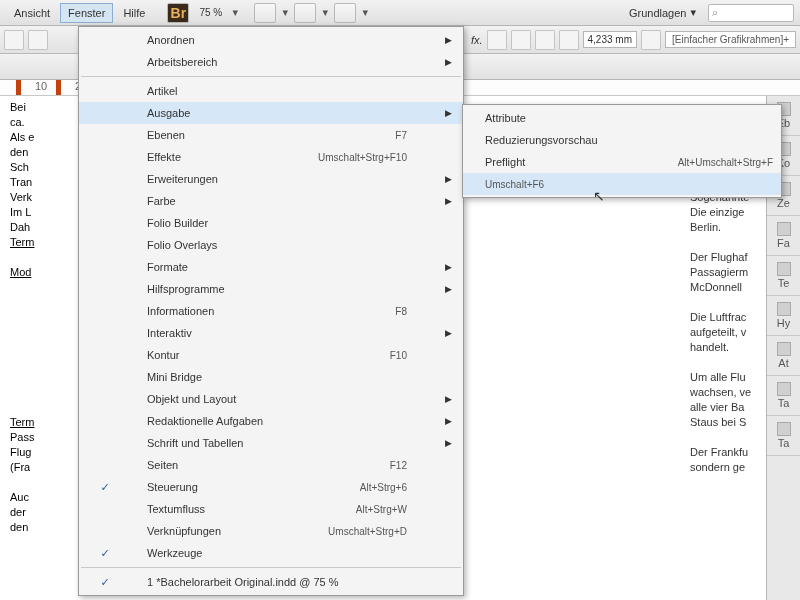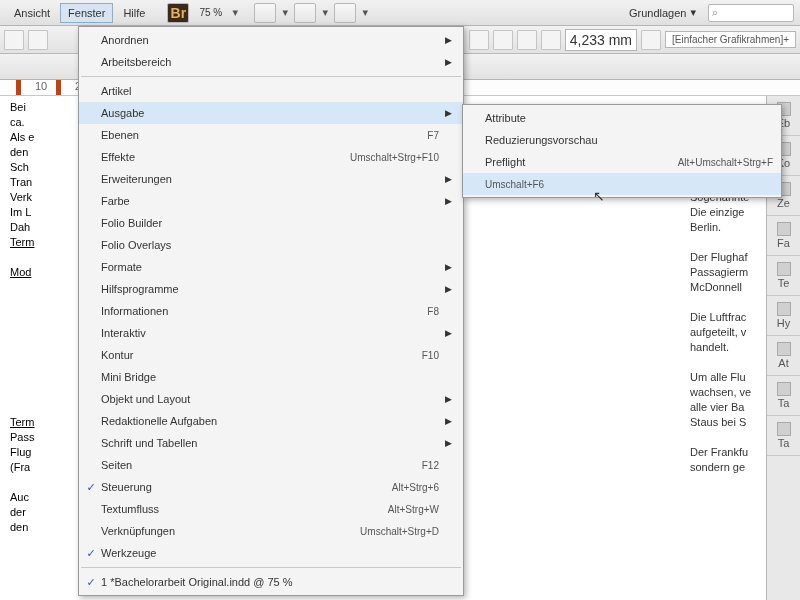--- a/index.html
+++ b/index.html
@@ -11,38 +11,38 @@
 .menubar .sep { width: 8px; }
 .menubar .iconbtn { width: 22px; height: 20px; background: linear-gradient(#f8f8f8,#e6e6e6); border: 1px solid #b8b8b8; border-radius: 2px; display: flex; align-items: center; justify-content: center; font-size: 14px; margin: 0 2px; }
 .menubar .zoom { padding: 0 6px; font-size: 10px; }
 .menubar .dd { width: 10px; text-align: center; color: #555; }
 .menubar .right { margin-left: auto; display: flex; align-items: center; gap: 4px; padding-right: 6px; }
 .menubar .wspace { padding: 3px 8px; display: flex; align-items: center; gap: 4px; }
 .menubar .search { width: 86px; height: 18px; background: #fff; border: 1px solid #b8b8b8; border-radius: 2px; display: flex; align-items: center; padding-left: 3px; color: #888; }
 
 .controlbar { height: 28px; background: linear-gradient(#f2f2f2,#e2e2e2); border-bottom: 1px solid #b8b8b8; display: flex; align-items: center; padding: 0 4px; gap: 4px; }
 .controlbar .cicon { width: 20px; height: 20px; background: #f4f4f4; border: 1px solid #c4c4c4; border-radius: 1px; }
-.controlbar .field { background: #fff; border: 1px solid #b5b5b5; padding: 2px 4px; font-size: 14px; min-width: 48px; }
+.controlbar .field { background: #fff; border: 1px solid #b5b5b5; padding: 2px 4px; font-size: 10px; min-width: 48px; }
 .controlbar .spacer { flex: 1; }
 .controlbar .stylebox { background: #fff; border: 1px solid #b5b5b5; padding: 2px 6px; font-size: 10px; min-width: 130px; color: #555; }
 
 .secondbar { height: 26px; background: linear-gradient(#f2f2f2,#e2e2e2); border-bottom: 1px solid #b5b5b5; }
 
 .ruler { height: 16px; background: #fdfdfd; border-bottom: 1px solid #c8c8c8; display: flex; font-size: 8px; color: #666; padding-left: 16px; }
 .ruler div { width: 40px; border-left: 5px solid #c2410c; padding-left: 14px; }
 
 .docarea { position: absolute; top: 96px; left: 0; right: 0; bottom: 0; background: #fff; display: flex; }
 .leftcol { width: 56px; padding: 4px 2px 0 10px; font-size: 10px; color: #000; line-height: 15px; }
 .rightcol { position: absolute; right: 40px; top: 130px; width: 70px; font-size: 10px; line-height: 15px; }
 .rightpanels { position: absolute; right: 0; top: 96px; width: 34px; bottom: 0; background: #e8e8e8; border-left: 1px solid #b5b5b5; }
 .rightpanels .pbtn { height: 40px; border-bottom: 1px solid #c8c8c8; display: flex; align-items: center; justify-content: center; font-size: 8px; color: #555; writing-mode: horizontal-tb; flex-direction: column; gap:1px; }
 .rightpanels .pbtn .picon { width: 14px; height: 14px; background: #d0d0d0; border: 1px solid #aaa; }
 
 .dropdown { position: absolute; top: 26px; left: 78px; width: 386px; background: #f4f4f4; border: 1px solid #9a9a9a; box-shadow: 2px 2px 6px rgba(0,0,0,0.3); padding: 2px 0; z-index: 100; }
-.dropdown .row { display: flex; align-items: center; height: 22px; padding: 0 8px 0 2px; cursor: default; }
+.dropdown .row { display: flex; align-items: center; height: 22px; padding: 0 8px 0 16px; cursor: default; gap: 32px; }
 .dropdown .row:hover, .dropdown .row.hl { background: #d6e8f8; }
 .dropdown .row .check { width: 20px; text-align: center; color: #2a5a9a; font-size: 11px; }
 .dropdown .row .label { flex: 1; }
 .dropdown .row .shortcut { color: #555; font-size: 10px; padding-right: 6px; }
 .dropdown .row .arrow { width: 10px; color: #333; font-size: 9px; }
 .dropdown .divider { height: 1px; background: #c8c8c8; margin: 3px 2px; }
 
 .submenu { position: absolute; top: 104px; left: 462px; width: 320px; background: #f4f4f4; border: 1px solid #9a9a9a; box-shadow: 2px 2px 6px rgba(0,0,0,0.3); padding: 2px 0; z-index: 110; }
 .submenu .row { display: flex; align-items: center; height: 22px; padding: 0 8px 0 22px; cursor: default; }
 .submenu .row.hl { background: #d6e8f8; }

